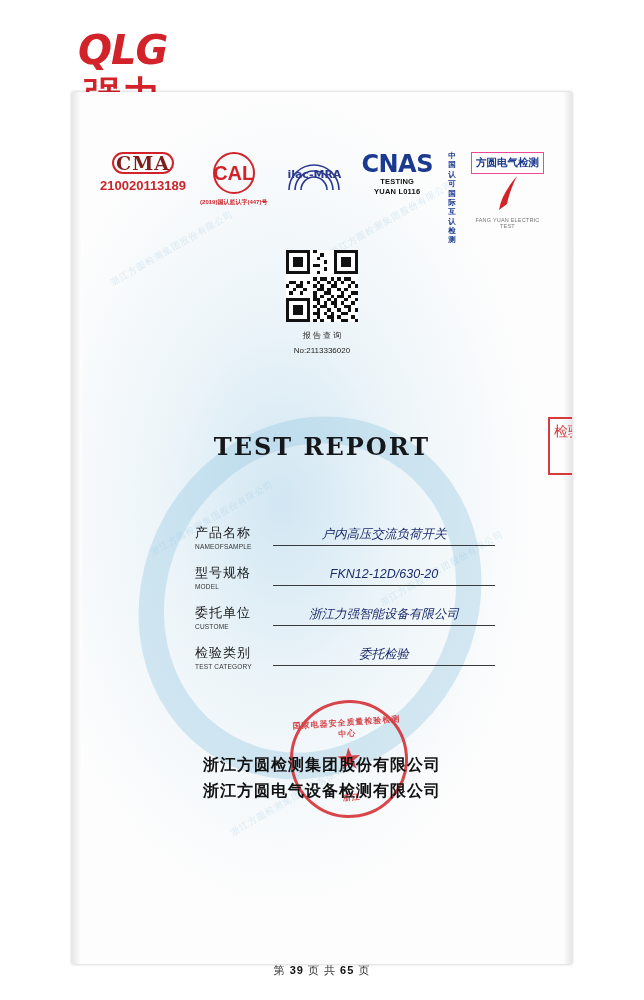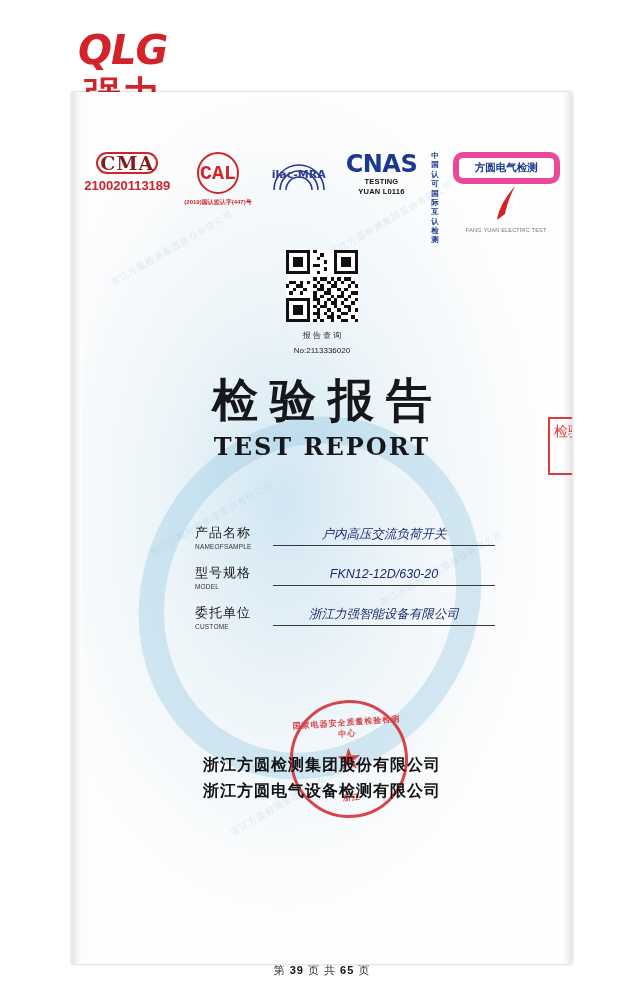--- a/index.html
+++ b/index.html
@@ -133,21 +133,21 @@
     margin-top: 4px;
     letter-spacing: 0px;
     white-space: nowrap;
   }
   .cal-badge {
     width: 42px;
     height: 42px;
     border: 2.4px solid #d2232a;
     border-radius: 50%;
     color: #d2232a;
-    font-family: Liberation Mono, monospace;
+    font-family: Liberation Sans, sans-serif;
     font-weight: bold;
     font-size: 20px;
     display: flex;
     align-items: center;
     justify-content: center;
     box-sizing: border-box;
     margin: 0 auto;
   }
   .ilac {
     width: 66px;
@@ -191,23 +191,23 @@
     margin-bottom: 2px;
     font-family: Liberation Mono, monospace;
   }
   .fy-logo {
     text-align: center;
   }
   .fy-text {
     color: #1b3a8f;
     font-size: 10.5px;
     font-weight: bold;
-    border: 6px solid #ec4899;
-    padding: 3px 16px;
-    border-radius: 10px;
+    border: 1px solid #ec4899;
+    padding: 3px 4px;
+    border-radius: 0;
     white-space: nowrap;
   }
   .fy-sub {
     font-size: 5.5px;
     color: #777;
     margin-top: 3px;
     letter-spacing: 0.2px;
   }
   .fy-swoosh {
     width: 26px;
@@ -545,21 +545,20 @@
           <rect x="10" y="20" width="1" height="1"></rect>
         <rect x="13" y="20" width="1" height="1"></rect>
           <rect x="16" y="20" width="2" height="1"></rect>
         <rect x="20" y="20" width="1" height="1"></rect>
       </g>
     </svg>
     <div class="qr-cap">报 告 查 询</div>
     <div class="qr-cap no">No:2113336020</div>
   </div>
 
-  <div class="title-cn">检验报告</div>
   <div class="title-en">TEST REPORT</div>
 
   <div class="side-stamp">检验</div>
 
   <div class="fields">
 
     <div class="field">
       <div class="field-label">
         <div class="cn">产品名称</div>
         <div class="en">NAMEOFSAMPLE</div>
@@ -576,20 +575,27 @@
     </div>
 
     <div class="field">
       <div class="field-label">
         <div class="cn">委托单位</div>
         <div class="en">CUSTOME</div>
       </div>
       <div class="field-value">浙江力强智能设备有限公司</div>
     </div>
 
+    <div class="field">
+      <div class="field-label">
+        <div class="cn">检验类别</div>
+        <div class="en">TEST CATEGORY</div>
+      </div>
+      <div class="field-value">委托检验</div>
+    </div>
   </div>
 
   <div class="seal">
     <div class="seal-text-top">国家电器安全质量检验检测中心</div>
     <div class="seal-star">★</div>
     <div class="seal-text-bottom">浙江</div>
   </div>
 
   <div class="issuer">
     <div>浙江方圆检测集团股份有限公司</div>

